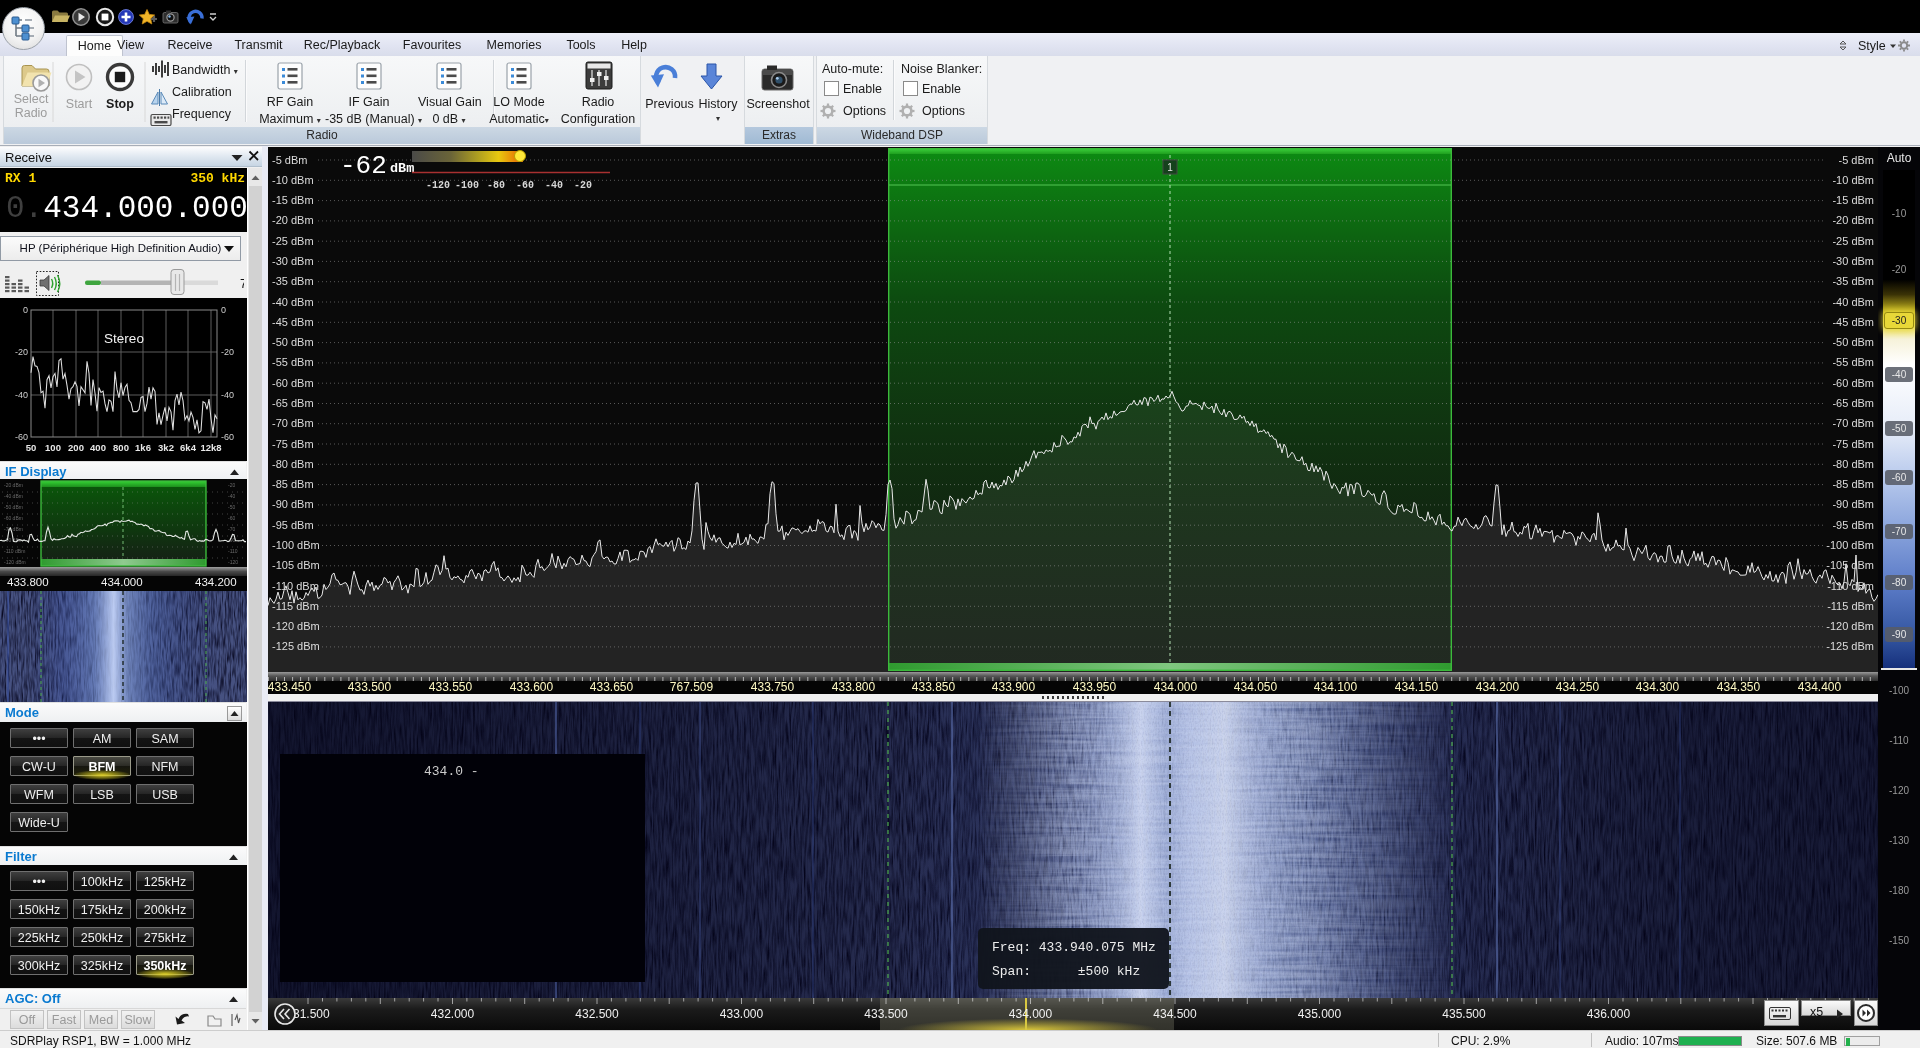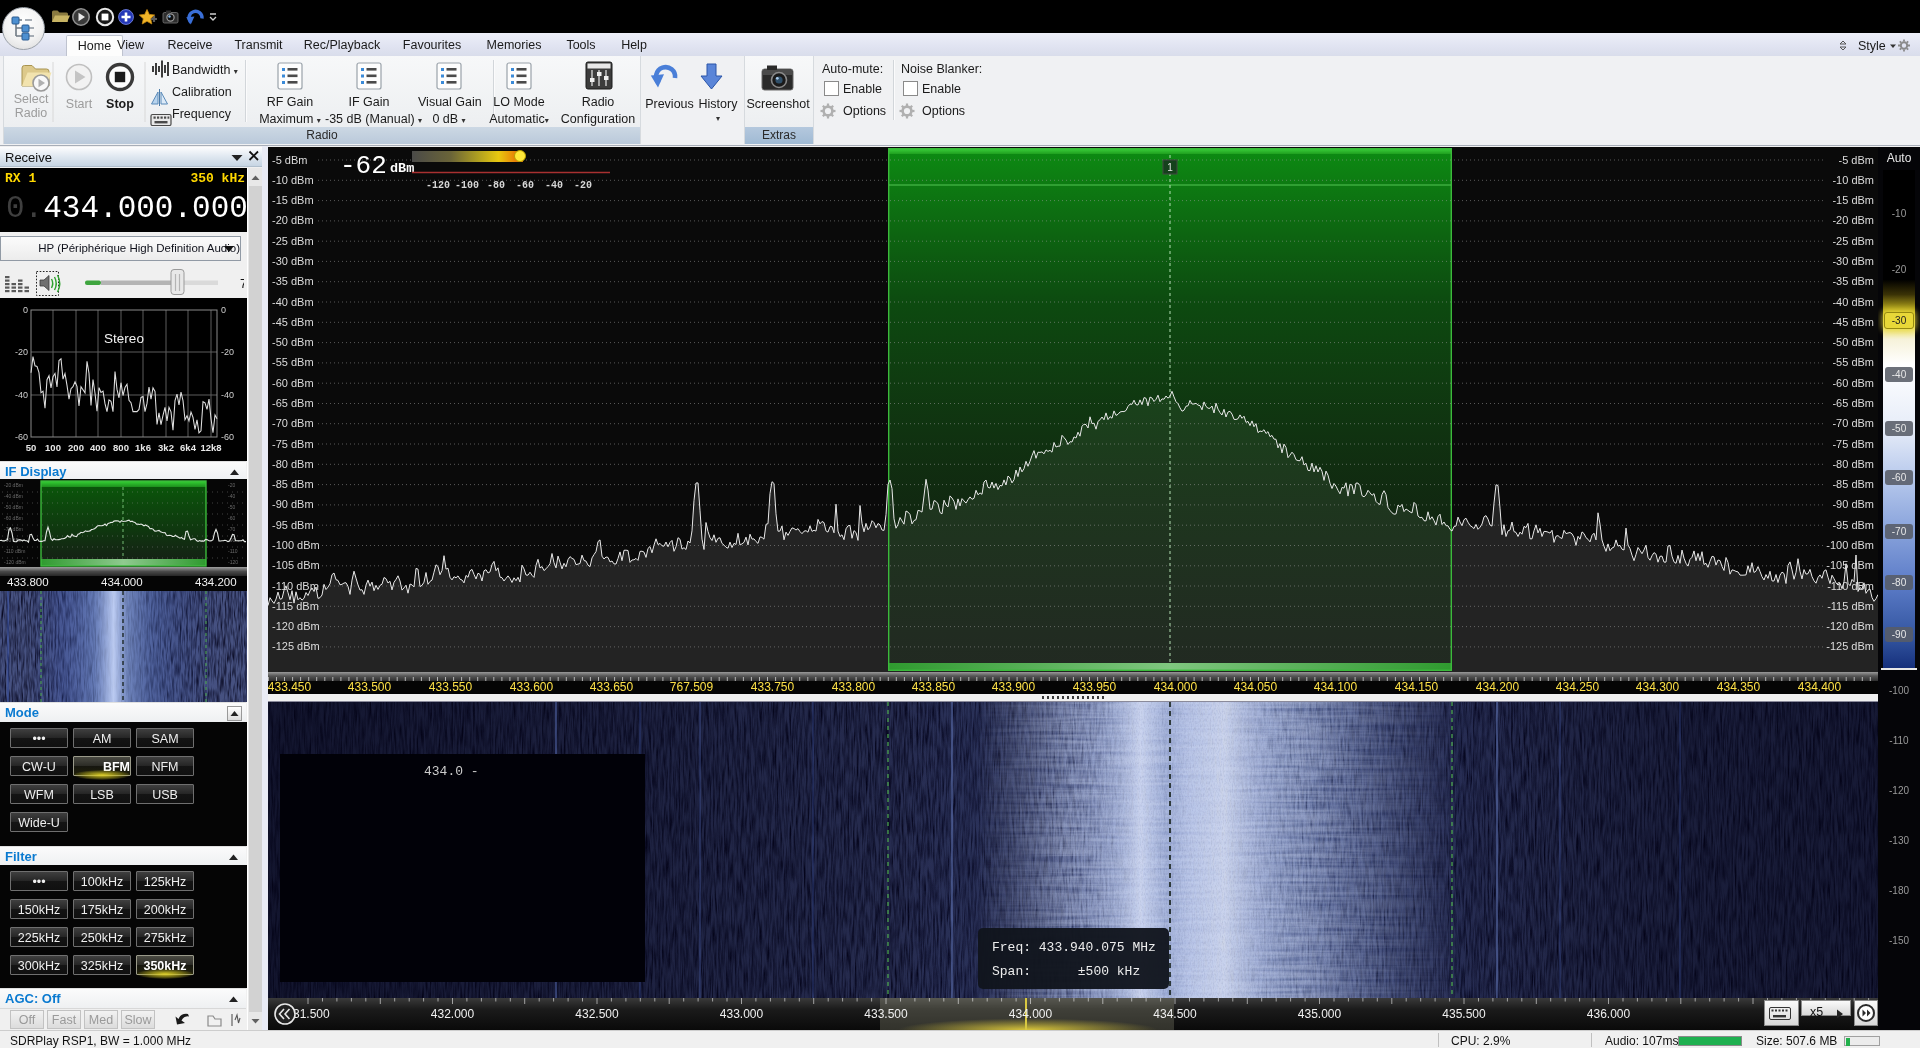--- a/index.html
+++ b/index.html
@@ -28,21 +28,21 @@
   .drop{color:#333;font-size:8px;}
   
   #leftpanel{left:0;top:146px;width:247px;height:884px;background:#f0f0f0;overflow:hidden;}
   #rcvhdr{left:0;top:1px;width:262px;height:18px;
     background:linear-gradient(180deg,#fdfdfe 0%,#dde6ef 55%,#c7d5e3 100%);
     border-bottom:1px solid #b0bfcd;}
   #freqpanel{left:0;top:22px;width:247px;height:64px;background:#000;}
   .yel{color:#ffd800;font-family:"Liberation Mono",monospace;font-weight:700;font-size:13px;}
   #bigfreq{font-family:"Liberation Mono",monospace;font-size:31px;letter-spacing:0px;color:#fff;white-space:pre;}
   #audiodrop{left:0;top:90px;width:239px;height:23px;background:linear-gradient(180deg,#fbfbfb,#ececec);
-    border:1px solid #919aa5;font-size:11.5px;color:#10121c;text-align:right;line-height:22px;}
+    border:1px solid #919aa5;font-size:11.5px;color:#10121c;text-align:center;line-height:22px;}
   #audspec{left:0;top:152px;width:247px;height:163px;background:#000;}
   .shdr{left:0;width:246px;height:19px;background:linear-gradient(180deg,#fbfbfb,#eef0f2);
     border-top:1px solid #e0e0e0;border-bottom:1px solid #d8d8d8;}
   .shdr b{position:absolute;left:5px;top:2px;font-size:13px;color:#0a7ad0;}
   .darkbtn{position:absolute;width:58px;height:20px;color:#efefef;font-size:12.5px;text-align:center;line-height:20px;
     background:linear-gradient(180deg,#3f3f3f 0%,#262626 48%,#141414 52%,#101010 100%);
     border:1px solid #6f6f6f;box-sizing:border-box;border-radius:1px;}
   .selbtn{font-weight:700;color:#fff;border-color:#9a9a8a;
     background:linear-gradient(180deg,#4a4a42 0%,#2c2c26 48%,#16160f 52%,#20200a 100%);}
   .glow{position:absolute;width:56px;height:10px;border-radius:50%;
@@ -50,21 +50,21 @@
   .agcbtn{position:absolute;width:44px;height:19px;background:linear-gradient(180deg,#f2f2f2,#dcdcdc);
     border:1px solid #c2c2c2;box-sizing:border-box;color:#9a9a9a;font-size:12.5px;text-align:center;line-height:18px;}
   
   #pscroll{left:247px;top:168px;width:15px;height:862px;background:#e8e8e8;border-left:1px solid #fff;}
   #splitter{left:262px;top:146px;width:6px;height:884px;background:#e9ebf5;}
   
   #spectrum{left:268px;top:147px;width:1610px;height:525px;background:#0b0b0b;overflow:hidden;}
   #ticksrow{left:268px;top:672px;width:1610px;height:9px;
     background:linear-gradient(180deg,#9a9a9a 0%,#555 45%,#2e2e2e 100%);}
   #flabels{left:268px;top:681px;width:1610px;height:13px;background:#050505;}
-  .flab{position:absolute;top:-1px;font-size:12px;color:#fde047;transform:translateX(-50%);white-space:nowrap;padding-left:11px;}
+  .flab{position:absolute;top:-1px;font-size:12px;color:#fef9c3;transform:translateX(-50%);white-space:nowrap;padding-left:11px;}
   #whitesep{left:268px;top:694px;width:1610px;height:7px;background:#f1f1f1;border-bottom:1px solid #8a8a9a;}
   #waterfall{left:268px;top:702px;width:1610px;height:296px;background:#04041a;overflow:hidden;}
   #navbar{left:268px;top:998px;width:1610px;height:32px;background:linear-gradient(180deg,#3a3a3a 0%,#1b1b1b 35%,#0a0a0a 100%);overflow:hidden;}
   .nlab{position:absolute;top:9px;font-size:12px;color:#f0f0f0;transform:translateX(-50%);}
   #rightcol{left:1878px;top:147px;width:42px;height:883px;background:#050508;overflow:hidden;}
   #statusbar{left:0;top:1030px;width:1920px;height:18px;background:#f0f0f0;border-top:1px solid #cdcdcd;
     font-size:12px;color:#111;}
 </style></head>
 <body>
 <div id="root">
@@ -136,20 +136,23 @@
         <line x1="72.8" y1="6.7" x2="74.2" y2="5.3"></line>
       </g>
 </svg>
 
 <div class="abs" id="ribbon"></div>
 <div class="rgroup abs" style="left:3px;width:636px;">
       <div class="rglabel">Radio</div>
     </div>
 <div class="rgroup abs" style="left:744px;width:68px;">
       <div class="rglabel" style="background:linear-gradient(180deg,#b4c8dd,#a0bad4);margin-top:16px;">Extras</div>
+    </div>
+<div class="rgroup abs" style="left:816px;width:170px;">
+      <div class="rglabel">Wideband DSP</div>
     </div>
 
 <svg class="abs" style="left:8px;top:58px" width="630px" height="68" viewBox="0 0 630 68">
 
  <path d="M14 28 V10 q0-2.5 2.5-2.5 h7.5 l3.5 3.5 h11 q2.5 0 2.5 2.5 V28 Z" fill="#ddc98a" stroke="#a89450" stroke-width="1"></path>
  <path d="M14 28 L19.5 14.5 h24 L38.5 28 Z" fill="#f2e3ae"></path>
  <circle cx="33" cy="25" r="8" fill="#f8f8f8" stroke="#9a9a9a" stroke-width="1.6"></circle>
  <path d="M30.5 20.8 L37 25 L30.5 29.2 Z" fill="#b0b0b0"></path>
 
  <line x1="45" y1="4" x2="45" y2="64" stroke="#d8d8d8" stroke-width="1"></line>
@@ -473,21 +476,21 @@
    <svg style="position:absolute;left:2px;top:3px" width="9" height="7" viewBox="0 0 9 7">
             <path d="M0.5 6 l4-5 4 5 Z" fill="#222"></path>
           </svg>
         </div>
  </div>
  <div class="abs" style="left:0;top:576px;width:247px;height:124px;background:#050505;"></div>
  <div class="darkbtn abs" style="left:10px;top:582px;">•••</div>
       <div class="darkbtn abs" style="left:73px;top:582px;">AM</div>
       <div class="darkbtn abs" style="left:136px;top:582px;">SAM</div>
       <div class="darkbtn abs" style="left:10px;top:610px;">CW-U</div>
-      <div class="darkbtn selbtn abs" style="left:73px;top:610px;text-align:right;">BFM</div>
+      <div class="darkbtn selbtn abs" style="left:73px;top:610px;">BFM</div>
       <div class="glow abs" style="left:74px;top:624px;"></div>
       <div class="darkbtn abs" style="left:136px;top:610px;">NFM</div>
       <div class="darkbtn abs" style="left:10px;top:638px;">WFM</div>
       <div class="darkbtn abs" style="left:73px;top:638px;">LSB</div>
       <div class="darkbtn abs" style="left:136px;top:638px;">USB</div>
       <div class="darkbtn abs" style="left:10px;top:666px;">Wide-U</div>
  <div class="shdr abs" style="top:700px;">
         <b>Filter</b>
    <svg class="abs" style="right:7px;top:6px" width="11" height="8" viewBox="0 0 11 8">
           <path d="M1 7 l4.5-5.5 L10 7 Z" fill="#222"></path>

